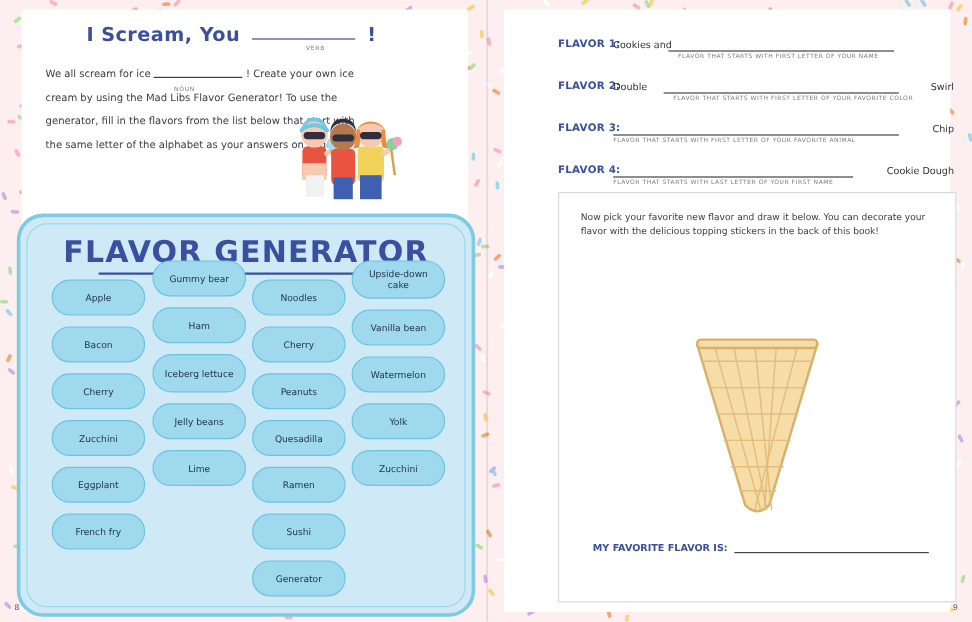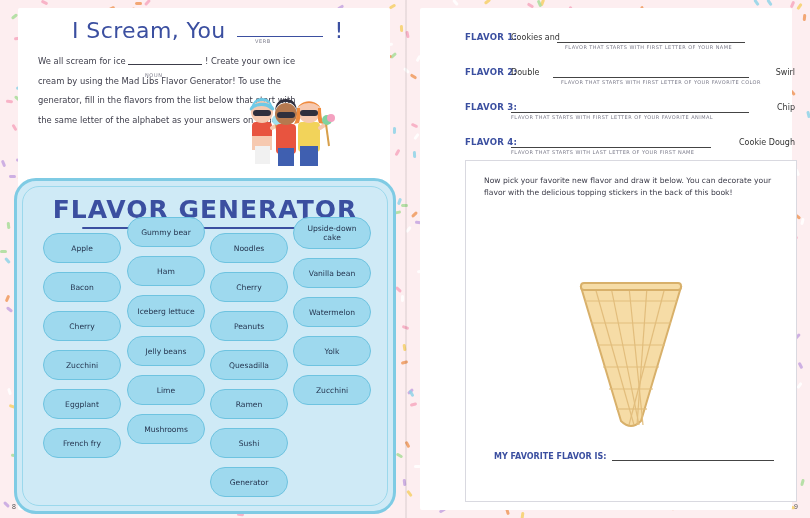--- a/index.html
+++ b/index.html
@@ -18,21 +18,21 @@
   .sp{position:absolute;width:7px;height:3px;border-radius:2px;opacity:.85;}
   .spine{
     position:absolute;left:405px;top:0;width:2px;height:518px;
     background:linear-gradient(to right,rgba(0,0,0,.04),rgba(0,0,0,.10),rgba(0,0,0,.04));
   }
   
   .left{position:absolute;left:0;top:0;width:405px;height:518px;}
   .title{
     position:absolute;left:72px;top:18px;
     font-family:"DejaVu Sans", sans-serif;
-    font-size:22px;font-weight:normal;color:#3b4fa0;
+    font-size:16px;font-weight:bold;color:#3b4fa0;
     letter-spacing:.4px;white-space:nowrap;
   }
   .title .blank{
     display:inline-block;width:86px;border-bottom:1.6px solid #3b4fa0;
     margin:0 4px;vertical-align:1px;height:14px;
   }
   .title-hint{
     position:absolute;left:255px;top:38px;
     font-size:5px;color:#7b7b8a;letter-spacing:.6px;
     font-family:"DejaVu Sans", sans-serif;
@@ -765,21 +765,20 @@
             <div class="pill">Zucchini</div>
             <div class="pill">Eggplant</div>
             <div class="pill">French fry</div>
           </div>
           <div class="col c2">
             <div class="pill">Gummy bear</div>
             <div class="pill">Ham</div>
             <div class="pill tall">Iceberg lettuce</div>
             <div class="pill">Jelly beans</div>
             <div class="pill">Lime</div>
-            <div class="pill">Mushrooms</div>
           </div>
           <div class="col c3">
             <div class="pill">Noodles</div>
             <div class="pill">Cherry</div>
             <div class="pill">Peanuts</div>
             <div class="pill">Quesadilla</div>
             <div class="pill">Ramen</div>
             <div class="pill">Sushi</div>
             <div class="pill">Generator</div>
           </div>

